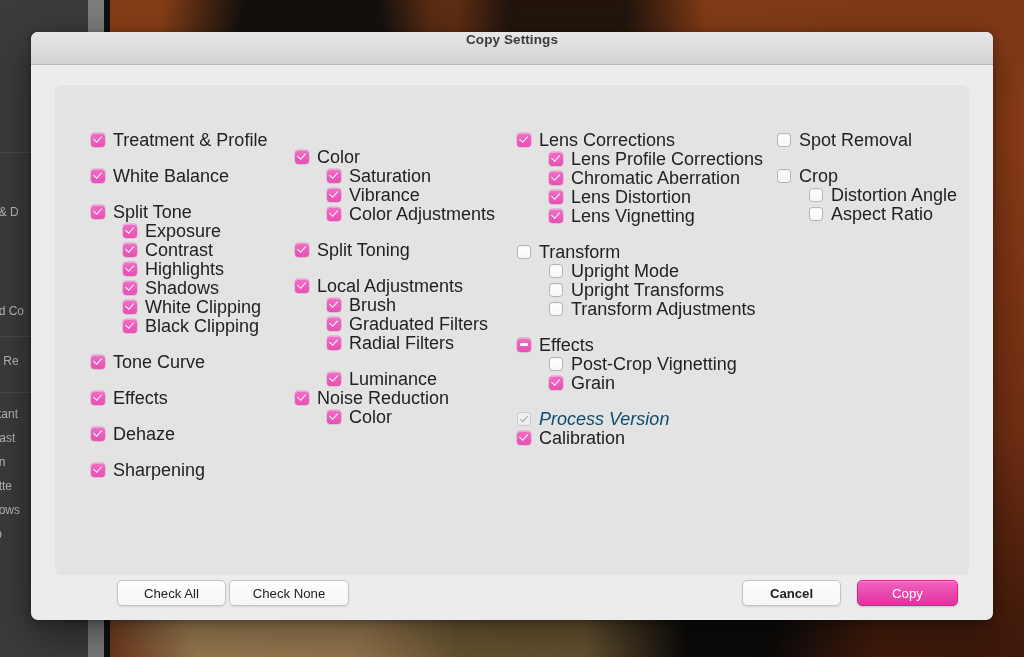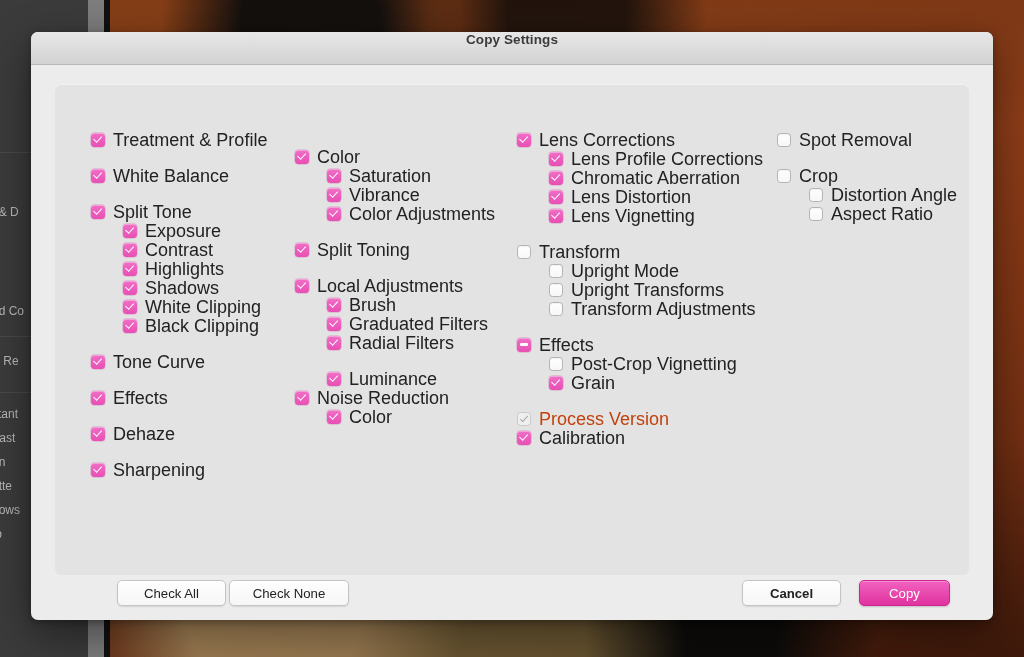--- a/index.html
+++ b/index.html
@@ -98,21 +98,21 @@
   }
   .cb.disabled{
     background:#efefef;border:1px solid #c9c9c9;
     box-shadow:none;
   }
   .cb.disabled:after{
     content:"";position:absolute;left:4.4px;top:1.8px;width:3.4px;height:7px;
     border:solid #a8a8a8;border-width:0 1.7px 1.7px 0;transform:rotate(42deg);
   }
   .lbl{font-size:18px;color:#222;white-space:nowrap;line-height:1;}
-  .lbl.dim{color:#c2410c;}
+  .lbl.dim{color:#0c4a6e;font-style:italic;}
 
   
   #footer{position:absolute;left:0;right:0;bottom:0;height:45px;}
   .btn{
     position:absolute;height:26px;border-radius:5px;
     display:flex;align-items:center;justify-content:center;
     font-size:13.2px;box-sizing:border-box;cursor:default;
   }
   .btn.plain{
     background:linear-gradient(180deg,#fefefe 0%,#f6f6f6 100%);
@@ -120,21 +120,21 @@
     box-shadow:0 1px 1.5px rgba(0,0,0,.10);
   }
   .btn.primary{
     background:linear-gradient(180deg,#f262bf 0%,#e0329f 100%);
     border:1px solid #cf2590;color:#fff;
     box-shadow:0 1px 2px rgba(0,0,0,.18), inset 0 1px 0 rgba(255,255,255,.28);
   }
   #btn-check-all{left:55px;bottom:14px;width:109px;}
   #btn-check-none{left:167px;bottom:14px;width:120px;}
   #btn-cancel{right:121px;bottom:14px;width:99px;font-weight:bold;}
-  #btn-copy{right:12px;bottom:14px;width:91px;}
+  #btn-copy{right:4px;bottom:14px;width:101px;}
   #footer{left:31px;right:31px;}
 </style>
 </head>
 <body>
 
 <div id="backdrop">
   <div class="bg-photo"></div>
   <div class="bg-gutter"></div>
   <div class="bg-gutter2"></div>
   <div class="bg-darkstrip">

